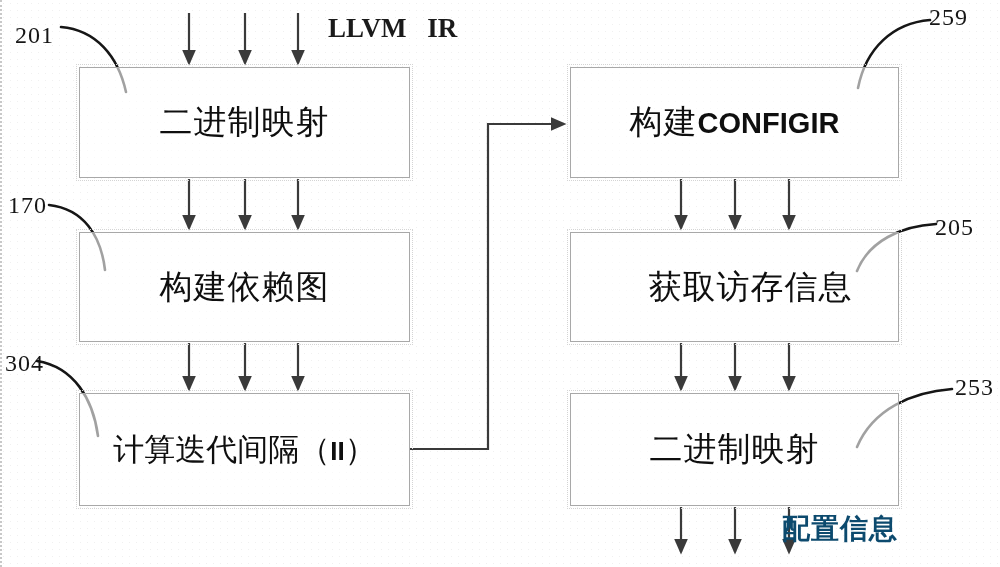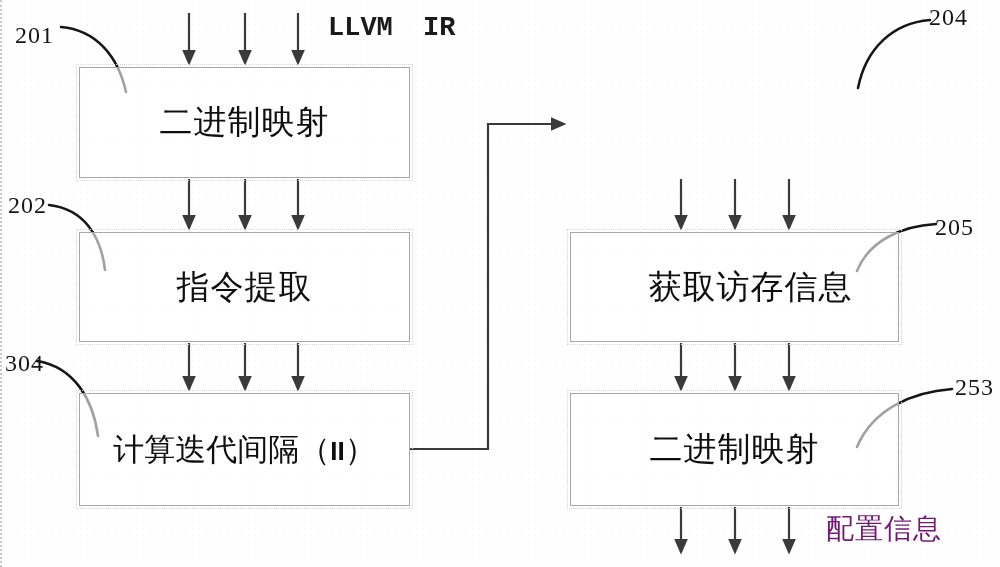--- a/index.html
+++ b/index.html
@@ -57,31 +57,32 @@
 
   .ref-num {
     position: absolute;
     font-size: 24px;
     color: #161616;
     letter-spacing: 1px;
   }
   .io-label { position: absolute; white-space: nowrap; }
   .input-label {
     left: 328px; top: 13px;
-    font-family: Liberation Mono, monospace;
+    font-family: Liberation Serif, serif;
     font-weight: 600;
     font-size: 27px;
     word-spacing: 14px;
     color: #1a1a1a;
   }
   .output-label {
-    left: 826px; top: 510px;
+    left: 782px; top: 510px;
     font-size: 28px;
     letter-spacing: 1px;
-    color: #701a75;
+    color: #0c4a6e;
+    font-weight: bold;
   }
 </style>
 </head>
 <body>
 
 <div class="stage">
   <div class="dots"></div>
   <div class="edge"></div>
 
   <svg class="lines" width="1000" height="567" viewBox="0 0 1000 567">
@@ -123,38 +124,41 @@
     <path class="leader" d="M930,20 C893,23 866,48 858,88"></path>
     <path class="leader" d="M936,224 C901,226 869,241 857,271"></path>
     <path class="leader" d="M952,389 C912,392 873,409 857,447"></path>
   </svg>
 
   <div class="flow-box" style="left:79px; top:67px; width:331px; height:111px;">
     <span class="zh">二进制映射</span>
   </div>
 
   <div class="flow-box" style="left:79px; top:232px; width:331px; height:110px;">
-    <span class="zh">指令提取</span>
+    <span class="zh">构建依赖图</span>
   </div>
 
   <div class="flow-box small" style="left:79px; top:393px; width:331px; height:113px;text-align:center;">
     <span class="zh"><span>计算迭代间隔（</span><span class="en">II</span><span>）</span></span>
   </div>
 
+  <div class="flow-box" style="left:570px; top:67px; width:329px; height:111px;">
+    <span class="zh"><span>构建</span><span class="en">CONFIGIR</span><span></span></span>
+  </div>
 
   <div class="flow-box" style="left:570px; top:232px; width:329px; height:110px;padding-left:32px;">
     <span class="zh">获取访存信息</span>
   </div>
 
   <div class="flow-box" style="left:570px; top:393px; width:329px; height:113px;">
     <span class="zh">二进制映射</span>
   </div>
 
   <div class="ref-num" style="left:15px; top:22px;">201</div>
-  <div class="ref-num" style="left:8px; top:192px;">202</div>
+  <div class="ref-num" style="left:8px; top:192px;">170</div>
   <div class="ref-num" style="left:5px; top:350px;">304</div>
-  <div class="ref-num" style="left:929px; top:4px;">204</div>
+  <div class="ref-num" style="left:929px; top:4px;">259</div>
   <div class="ref-num" style="left:935px; top:214px;">205</div>
   <div class="ref-num" style="left:955px; top:374px;">253</div>
 
   <div class="io-label input-label">LLVM IR</div>
   <div class="io-label output-label">配置信息</div>
 </div>
 
 </body></html>

